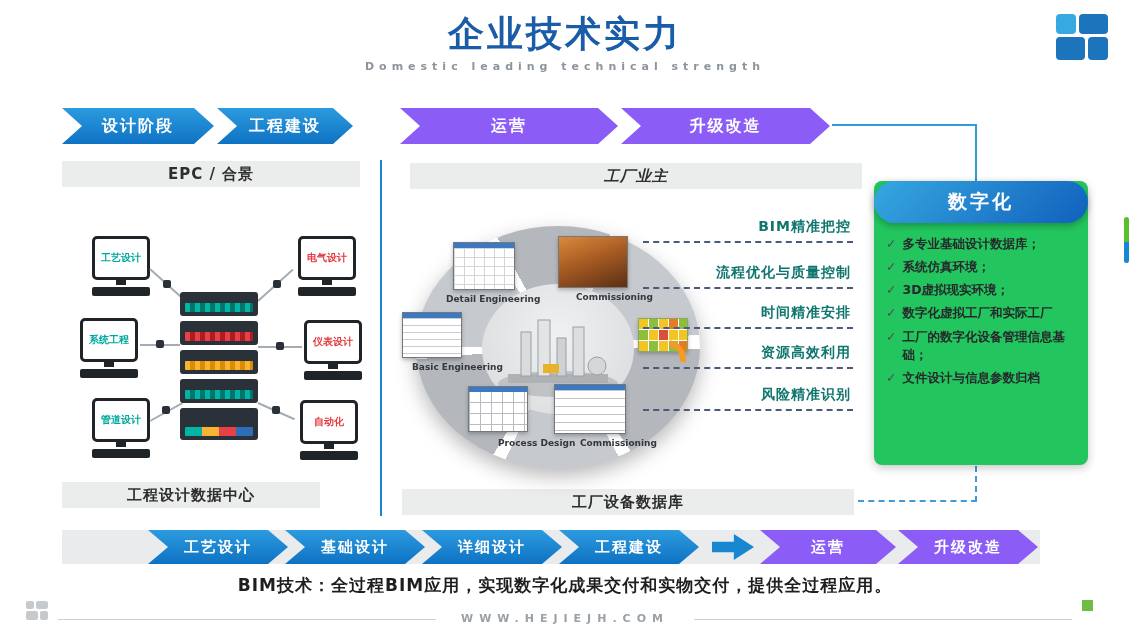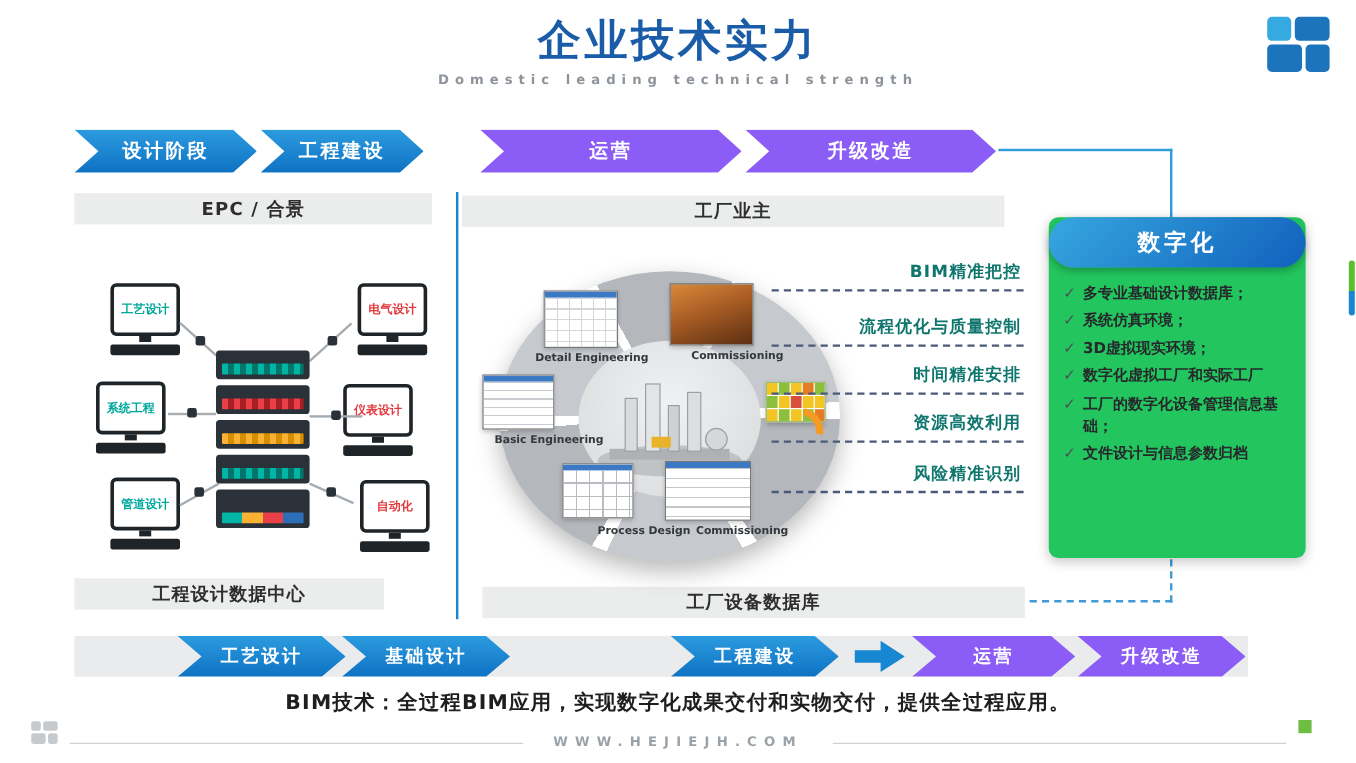--- a/index.html
+++ b/index.html
@@ -149,21 +149,21 @@
   <div class="phase blue" style="left:217px;top:108px;width:136px;">工程建设</div>
   <div class="phase gray" style="left:400px;top:108px;width:218px;">运营</div>
   <div class="phase gray" style="left:621px;top:108px;width:209px;">升级改造</div>
 
   <div class="conn" style="left:832px;top:124px;width:145px;height:2px;"></div>
   <div class="conn" style="left:975px;top:124px;width:2px;height:58px;"></div>
   <div class="conn-dash-h" style="left:858px;top:500px;width:119px;"></div>
   <div class="conn-dash-v" style="left:975px;top:466px;height:36px;"></div>
 
   <div class="bar" style="left:62px;top:161px;width:298px;">EPC / 合景</div>
-  <div class="bar" style="left:385px;top:163px;width:452px;">工厂业主</div>
+  <div class="bar" style="left:410px;top:163px;width:452px;font-style:italic;">工厂业主</div>
   <div class="vline" style="left:380px;top:160px;width:2px;height:356px;"></div>
   <div class="bar" style="left:62px;top:482px;width:258px;">工程设计数据中心</div>
   <div class="bar" style="left:402px;top:489px;width:452px;">工厂设备数据库</div>
 
   <div class="monitor mon-teal" style="left:92px;top:236px;">
     <div class="screen">
         <span>工艺设计</span>
       </div>
     <div class="stand"></div>
       <div class="kb"></div>
@@ -175,21 +175,21 @@
     <div class="stand"></div>
       <div class="kb"></div>
   </div>
   <div class="monitor mon-red" style="left:298px;top:236px;">
     <div class="screen">
         <span>电气设计</span>
       </div>
     <div class="stand"></div>
       <div class="kb"></div>
   </div>
-  <div class="monitor mon-red" style="left:286px;top:320px;">
+  <div class="monitor mon-red" style="left:304px;top:320px;">
     <div class="screen">
         <span>仪表设计</span>
       </div>
     <div class="stand"></div>
       <div class="kb"></div>
   </div>
   <div class="monitor mon-teal" style="left:92px;top:398px;border-radius:10px;">
     <div class="screen">
         <span>管道设计</span>
       </div>
@@ -328,20 +328,21 @@
       <div class="pitem">
           <span class="chk">✓</span>
           <span>文件设计与信息参数归档</span>
         </div>
     </div>
   </div>
 
   <div class="band"></div>
   <div class="phase blue bphase" style="left:148px;width:140px;position:absolute;">工艺设计</div>
   <div class="phase blue bphase" style="left:285px;width:140px;position:absolute;">基础设计</div>
+  <div class="phase blue bphase" style="left:422px;width:140px;position:absolute;">详细设计</div>
   <div class="phase blue bphase" style="left:559px;width:140px;position:absolute;">工程建设</div>
   <div class="arrow-icon"></div>
   <div class="phase gray bphase" style="left:760px;width:136px;position:absolute;">运营</div>
   <div class="phase gray bphase" style="left:898px;width:140px;position:absolute;">升级改造</div>
 
   <div class="note">BIM技术：全过程BIM应用，实现数字化成果交付和实物交付，提供全过程应用。</div>
   <div class="fline" style="left:58px;width:378px;"></div>
   <div class="fline" style="left:694px;width:378px;"></div>
   <div class="furl">WWW.HEJIEJH.COM</div>
   <div class="ghost-logo">

